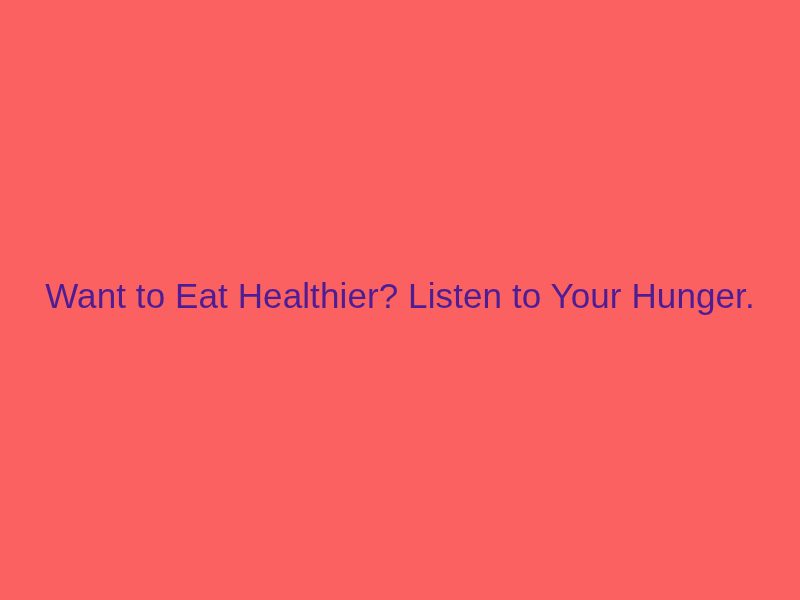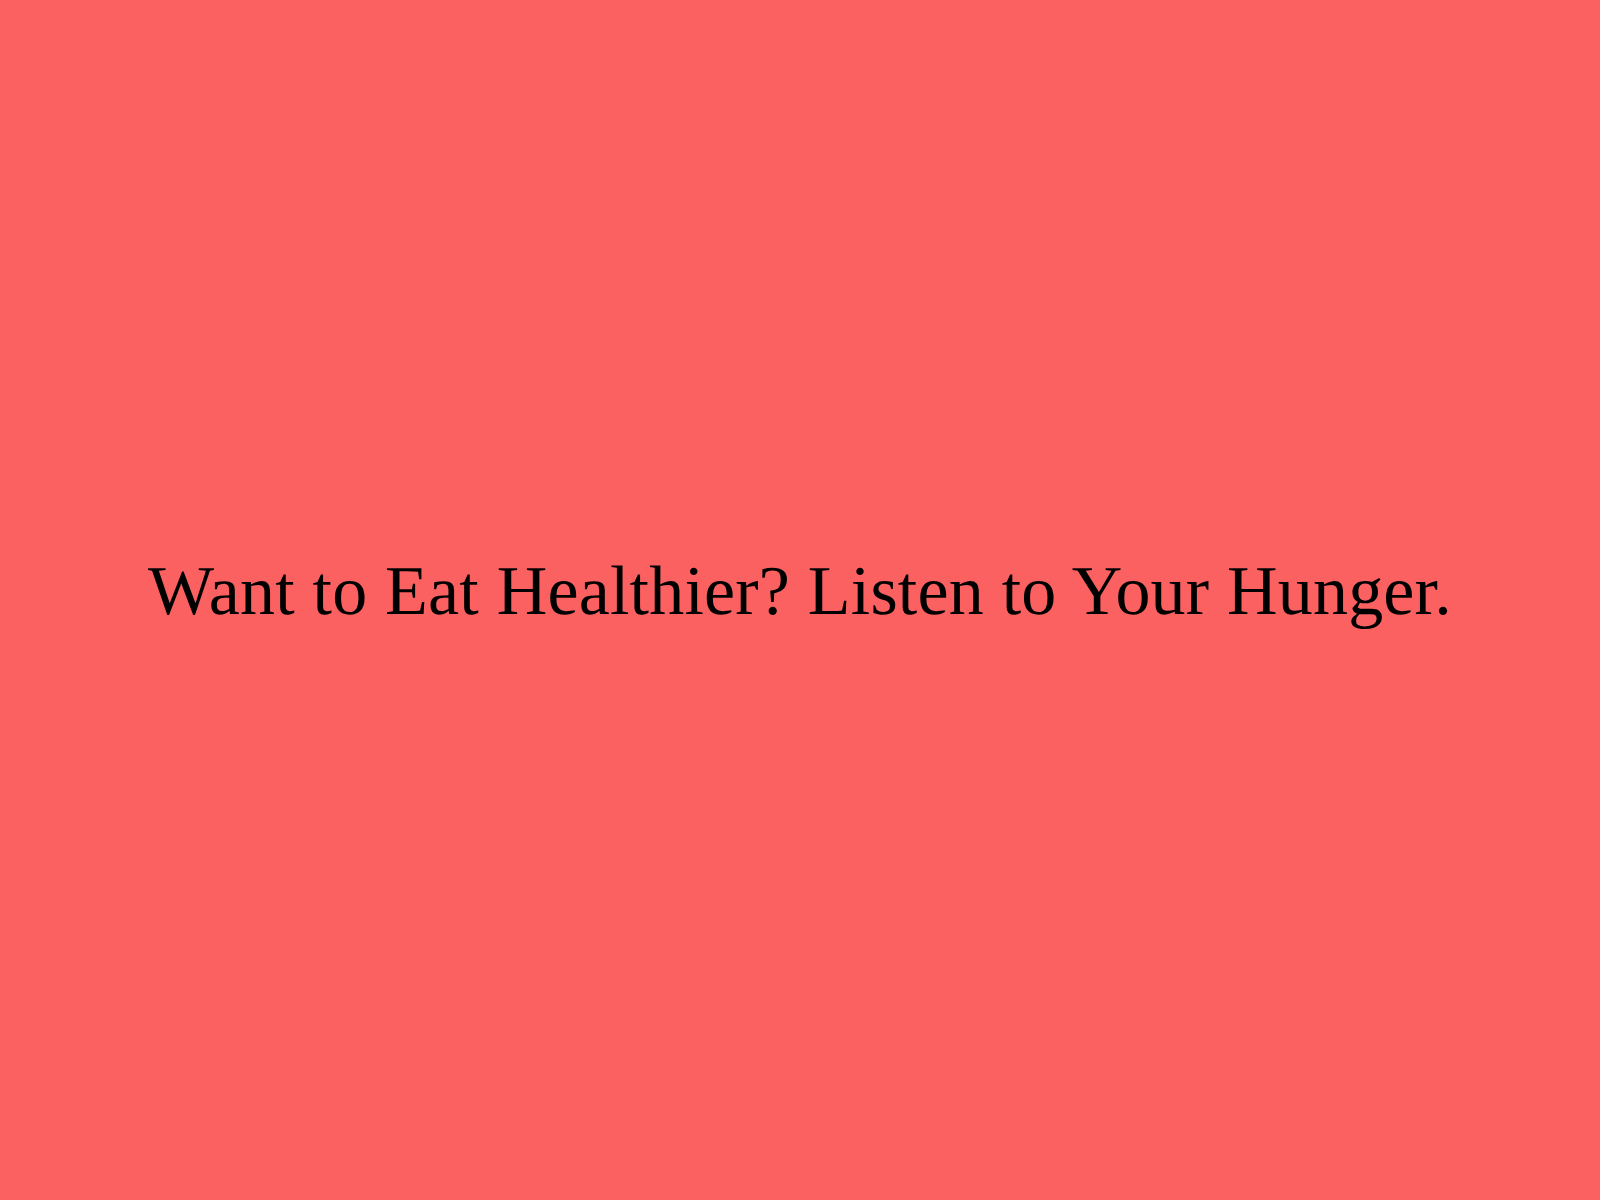--- a/index.html
+++ b/index.html
@@ -57,17 +57,17 @@
     -webkit-font-smoothing: antialiased;
   }
 </style>
 </head>
 <body>
 
 <div class="hero-card" style="background-color: rgb(252, 97, 97);">
 
   <div class="headline-block">
 
-    <h1 class="hero-headline" style="color: #000000; font-family: Liberation Serif, serif;">Want to Eat Healthier? Listen to Your Hunger.</h1>
+    <h1 class="hero-headline" style="color: #4c1d95;">Want to Eat Healthier? Listen to Your Hunger.</h1>
 
   </div>
 
 </div>
 
 </body></html>

